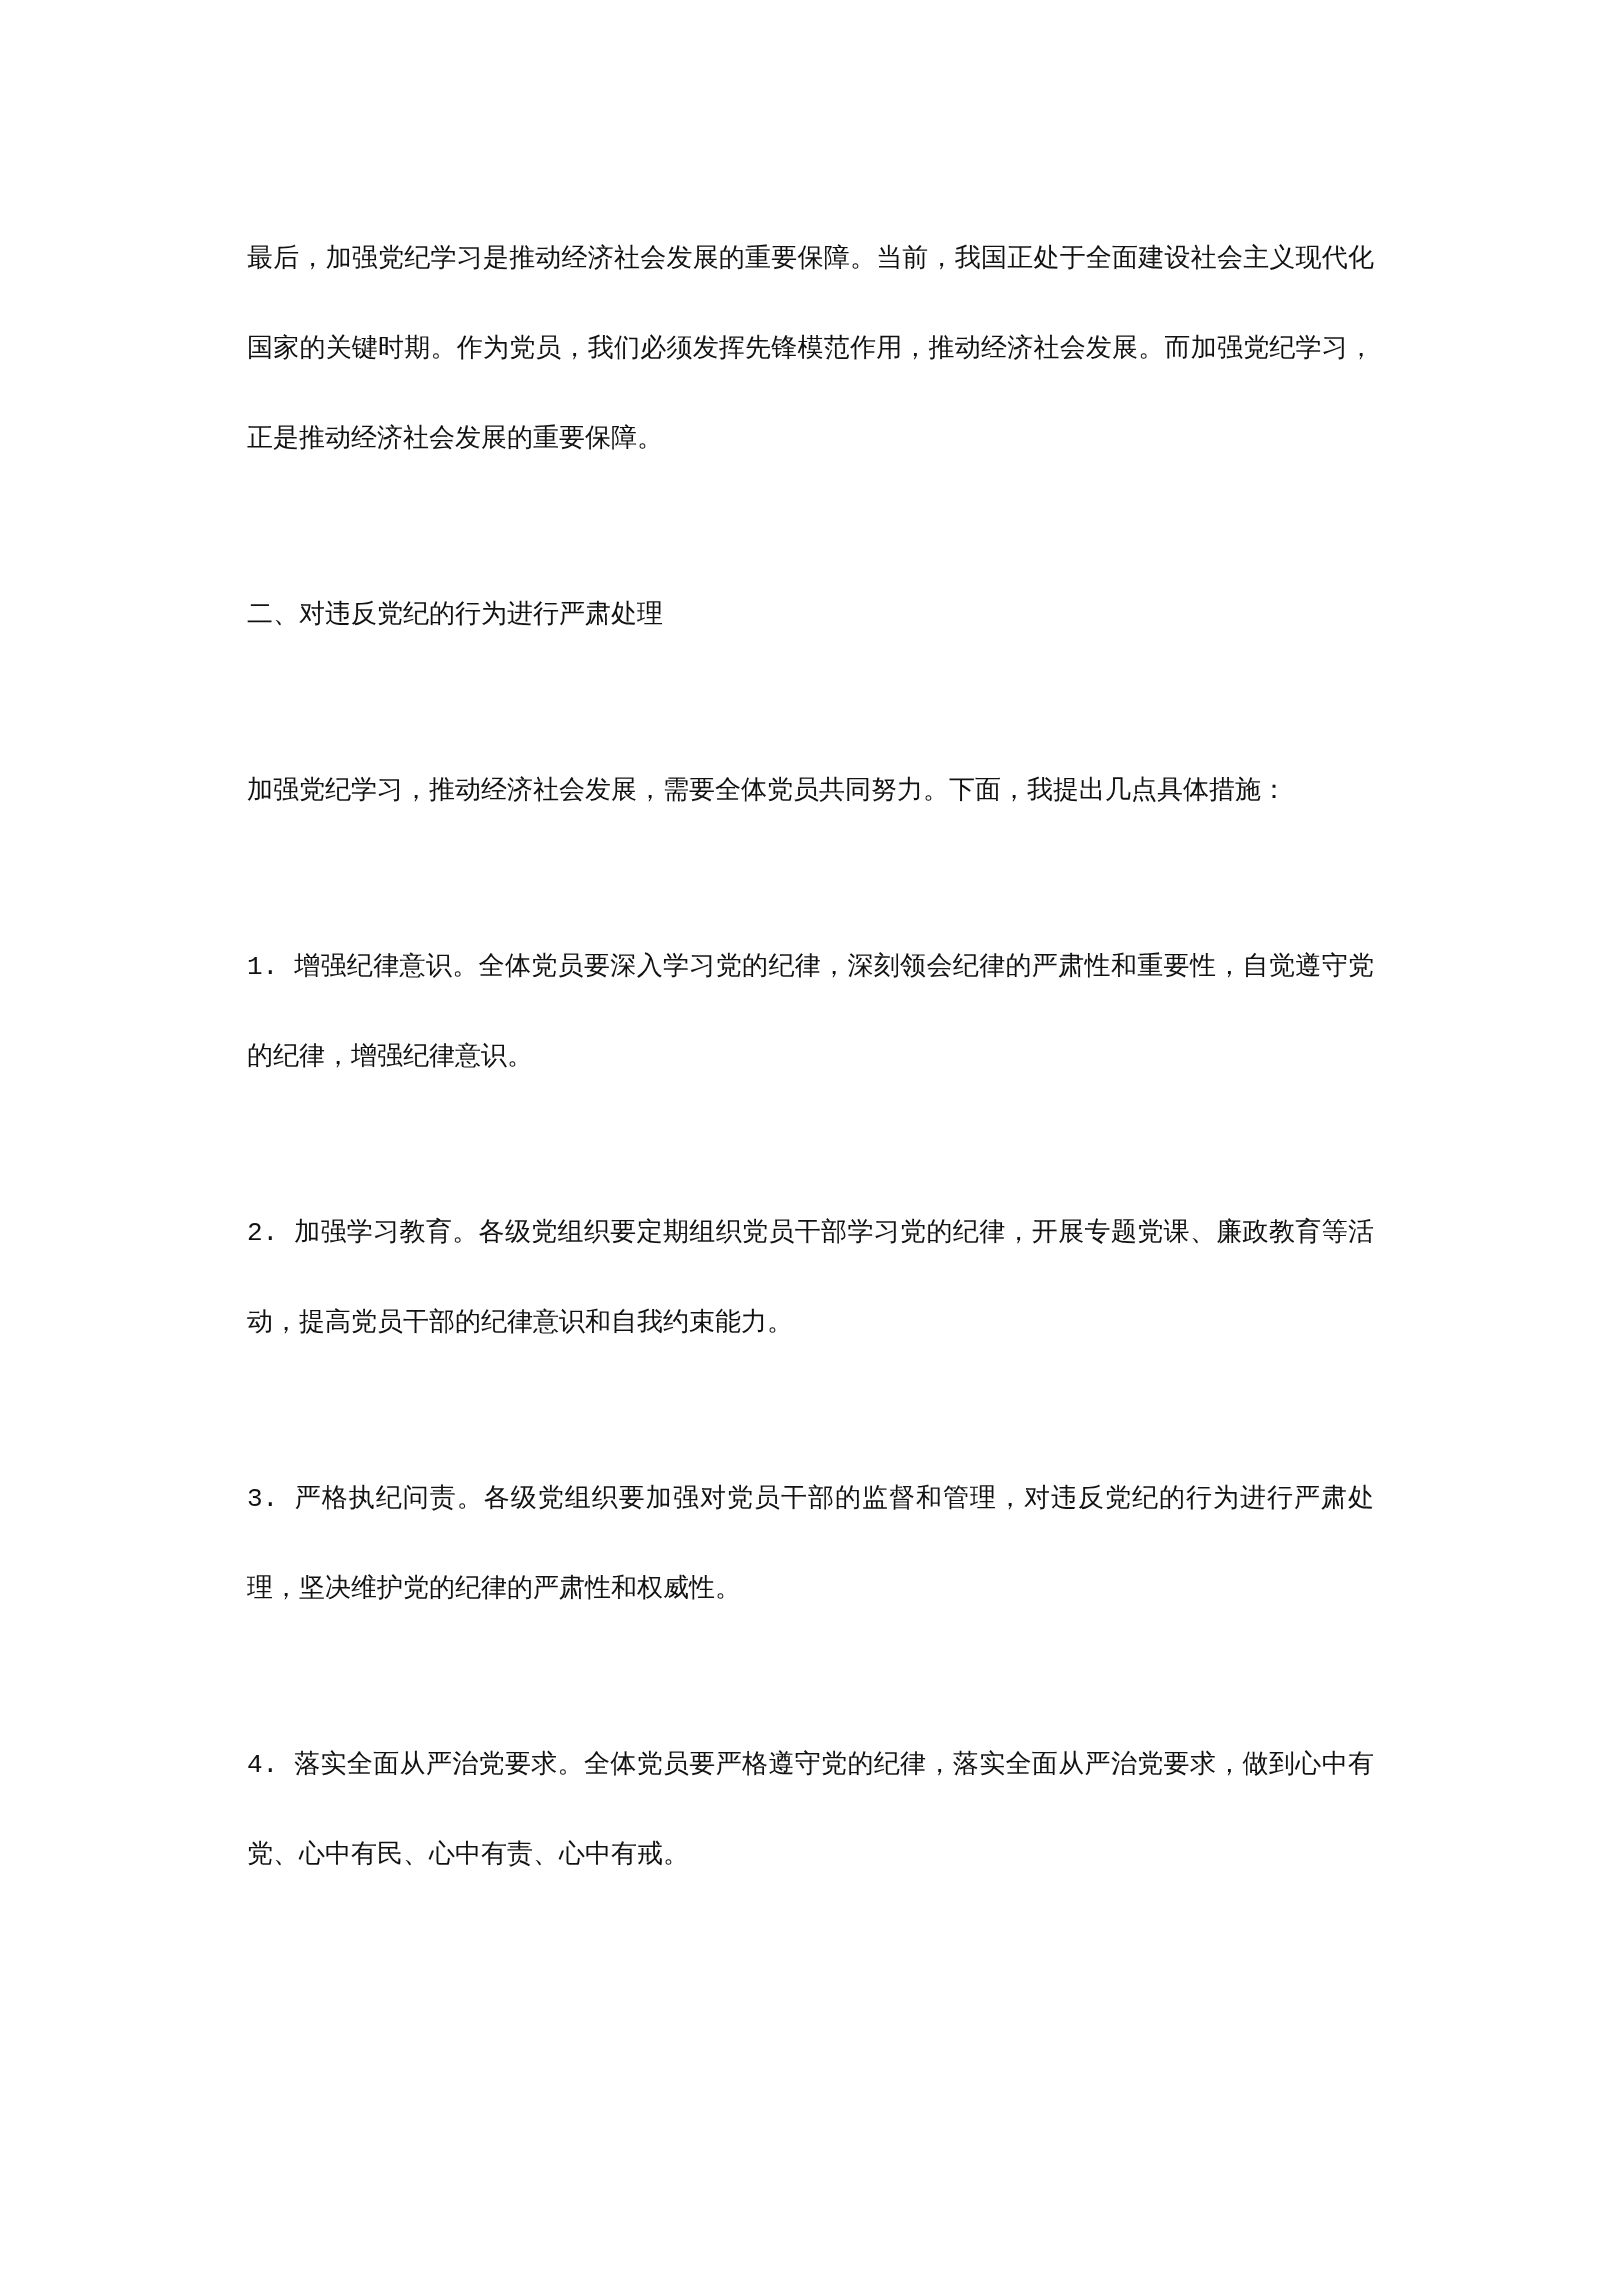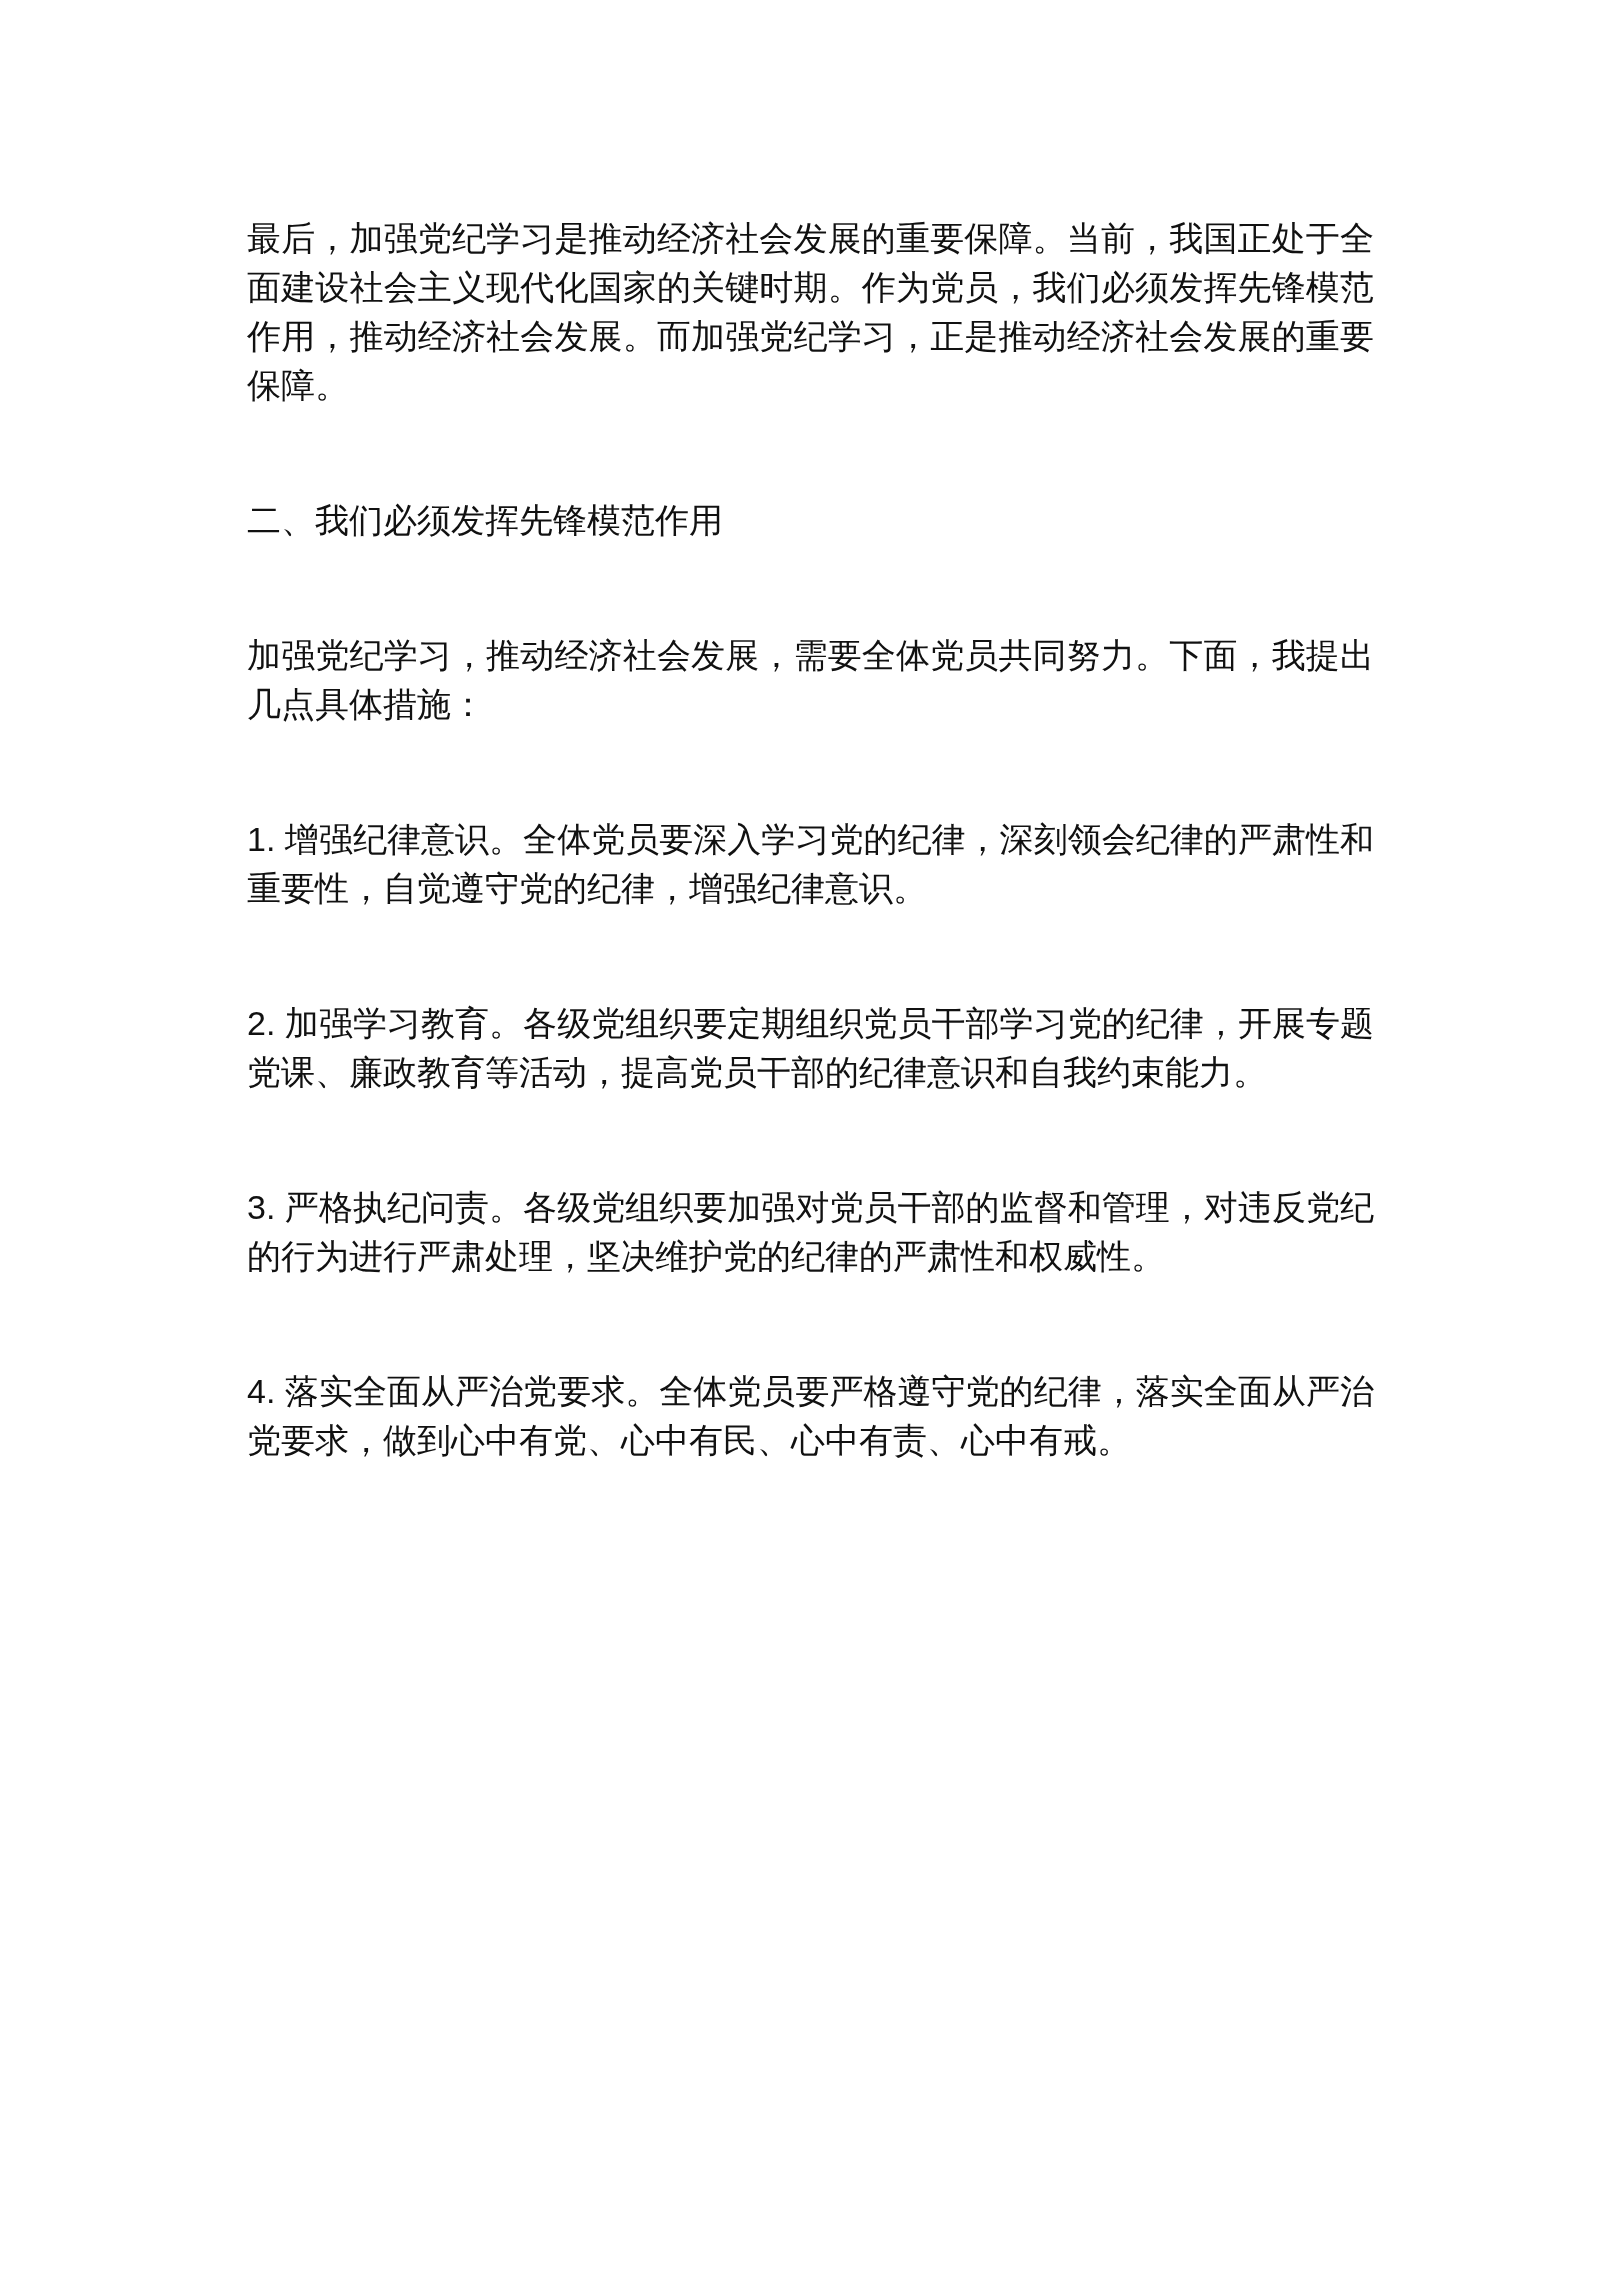--- a/index.html
+++ b/index.html
@@ -12,38 +12,38 @@
       height: 2293px;
       position: relative;
       overflow: hidden;
     }
     .page {
       position: absolute;
       left: 247px;
       top: 214px;
       width: 1127px;
       color: #111111;
-      font-family: Liberation Sans, sans-serif;
-      font-size: 34px;
-      line-height: 49px;
+      font-family: Liberation Mono, monospace;
+      font-size: 26px;
+      line-height: 90px;
       letter-spacing: 0;
     }
     .para {
       margin: 0 0 86px 0;
       text-align: justify;
       text-justify: inter-character;
       word-break: break-all;
     }
     .para:last-child { margin-bottom: 0; }
   </style>
 </head>
 <body>
 
 <div class="page">
   <p class="para">最后，加强党纪学习是推动经济社会发展的重要保障。当前，我国正处于全面建设社会主义现代化国家的关键时期。作为党员，我们必须发挥先锋模范作用，推动经济社会发展。而加强党纪学习，正是推动经济社会发展的重要保障。</p>
-  <p class="para">二、我们必须发挥先锋模范作用</p>
+  <p class="para">二、对违反党纪的行为进行严肃处理</p>
   <p class="para">加强党纪学习，推动经济社会发展，需要全体党员共同努力。下面，我提出几点具体措施：</p>
   <p class="para">1. 增强纪律意识。全体党员要深入学习党的纪律，深刻领会纪律的严肃性和重要性，自觉遵守党的纪律，增强纪律意识。</p>
   <p class="para">2. 加强学习教育。各级党组织要定期组织党员干部学习党的纪律，开展专题党课、廉政教育等活动，提高党员干部的纪律意识和自我约束能力。</p>
   <p class="para">3. 严格执纪问责。各级党组织要加强对党员干部的监督和管理，对违反党纪的行为进行严肃处理，坚决维护党的纪律的严肃性和权威性。</p>
   <p class="para">4. 落实全面从严治党要求。全体党员要严格遵守党的纪律，落实全面从严治党要求，做到心中有党、心中有民、心中有责、心中有戒。</p>
 </div>
 
 
 </body></html>

